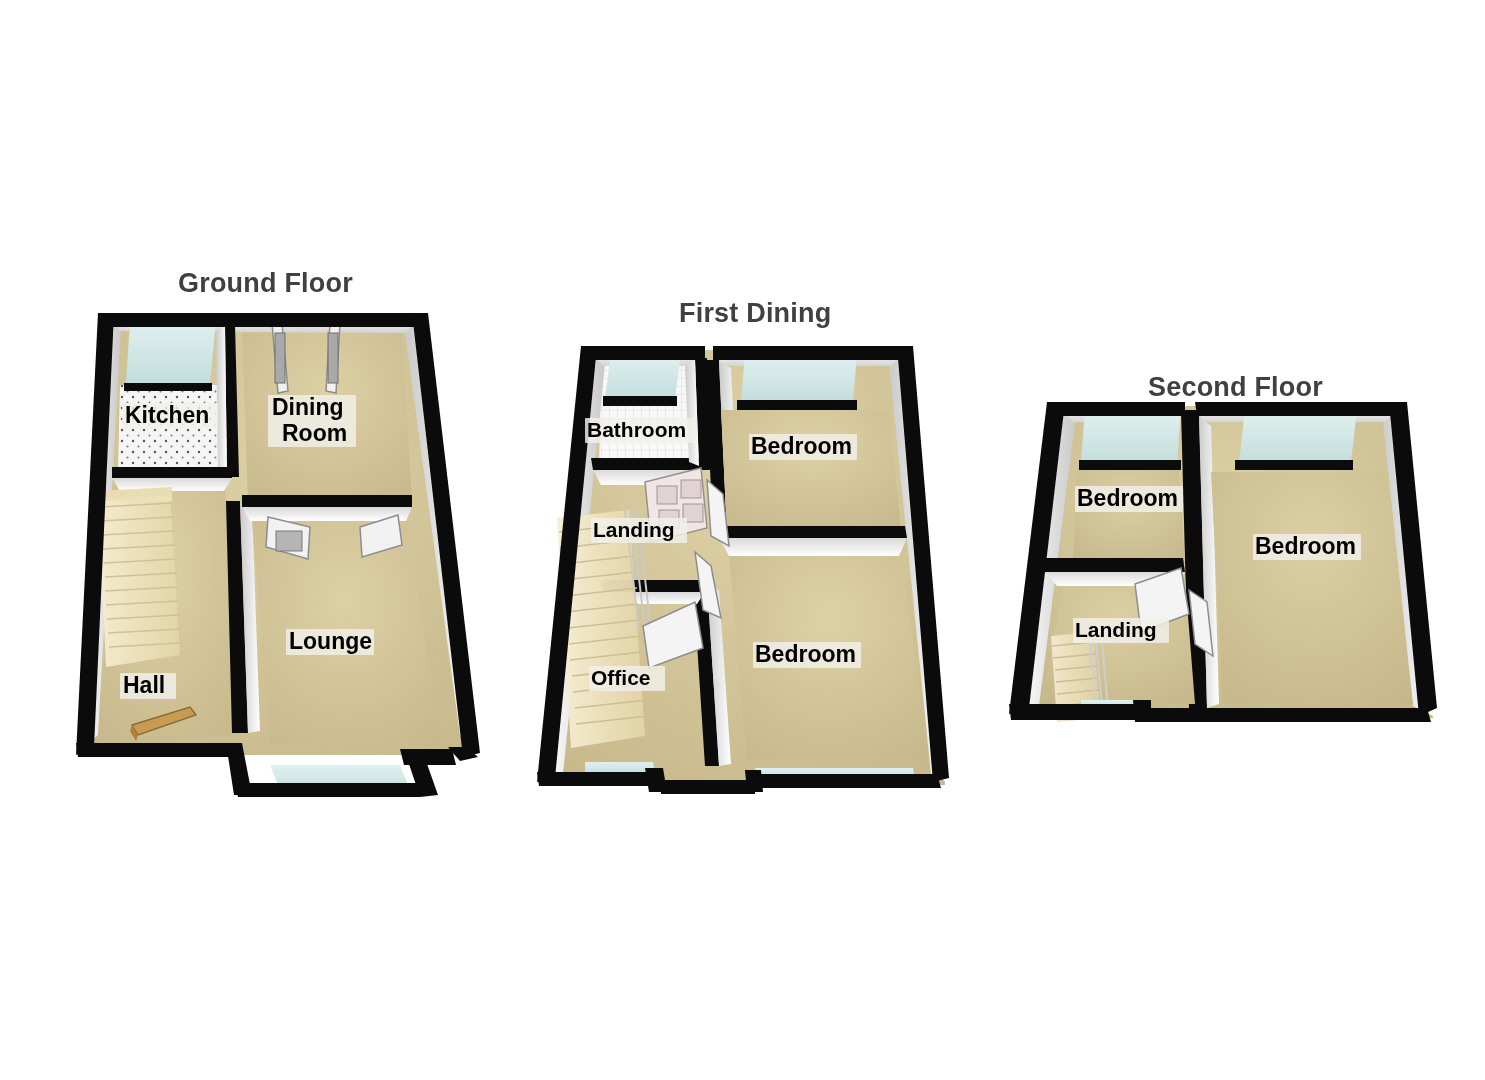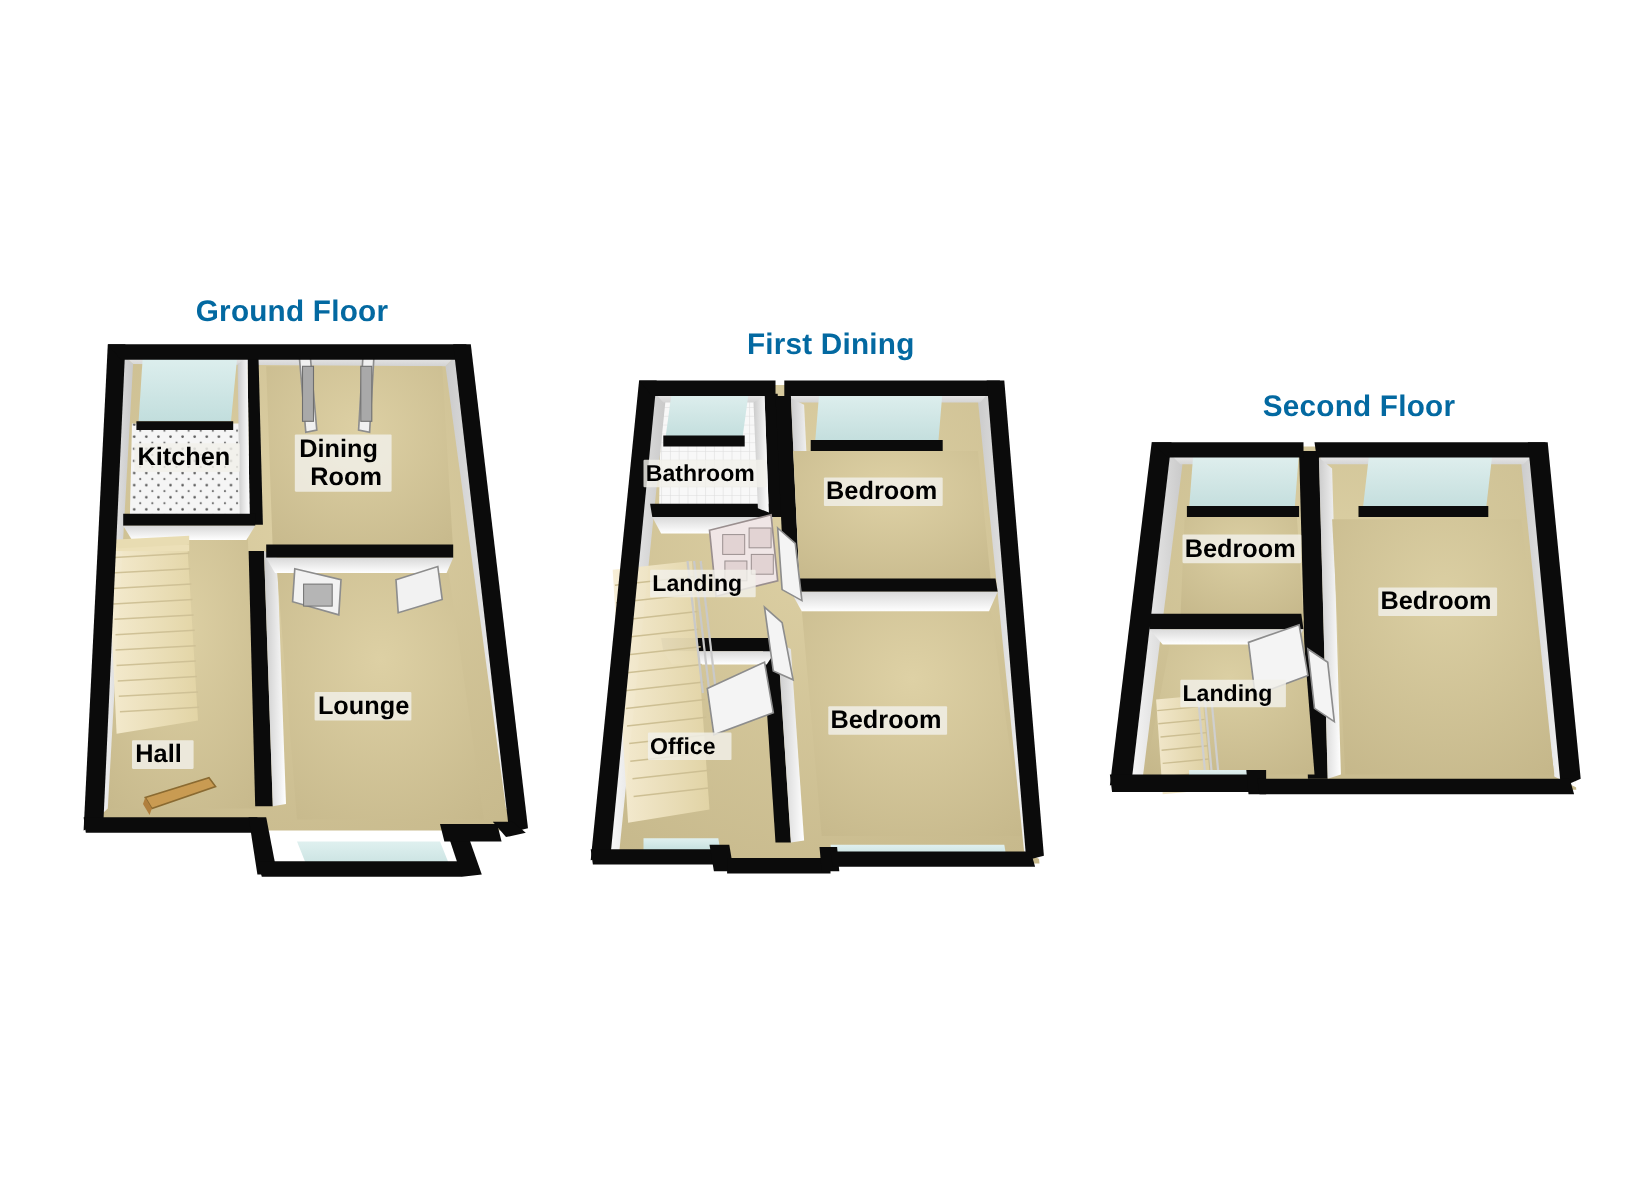--- a/index.html
+++ b/index.html
@@ -13,21 +13,21 @@
     width: 1485px;
     height: 1080px;
     background: #ffffff;
     overflow: hidden;
     font-family: "Liberation Sans", "DejaVu Sans", sans-serif;
   }
   .floor-title {
     position: absolute;
     font-size: 27px;
     font-weight: bold;
-    color: #0369a1;
+    color: #404040;
     letter-spacing: 0.2px;
     white-space: nowrap;
     font-family: "Liberation Sans", "DejaVu Sans", sans-serif;
   }
   .plan {
     position: absolute;
   }
   .room-label {
     font-family: "Liberation Sans", "DejaVu Sans", sans-serif;
     font-size: 23px;
@@ -349,21 +349,21 @@
       <text class="room-label-sm" x="88" y="207">Landing</text>
 
       <rect class="label-bg" x="248" y="312" width="108" height="26" rx="1"></rect>
       <text class="room-label" x="250" y="332">Bedroom</text>
 
       <rect class="label-bg" x="84" y="336" width="76" height="25" rx="1"></rect>
       <text class="room-label-sm" x="86" y="355">Office</text>
     </g>
   </svg>
 
-  <div class="floor-title" id="title-second" style="left:1148px; top:354px;">Second Floor</div>
+  <div class="floor-title" id="title-second" style="left:1148px; top:372px;">Second Floor</div>
 
   <svg class="plan" style="left:985px; top:388px;" width="480" height="380" viewBox="0 0 480 380">
     <defs>
       <radialGradient id="sCarpet" cx="50%" cy="30%" r="85%">
         <stop offset="0%" stop-color="#dbcfa3"></stop>
           <stop offset="100%" stop-color="#c5b78a"></stop>
       </radialGradient>
       <linearGradient id="sWallL" x1="0" y1="0" x2="1" y2="0">
         <stop offset="0%" stop-color="#ffffff"></stop>
           <stop offset="100%" stop-color="#cacaca"></stop>

